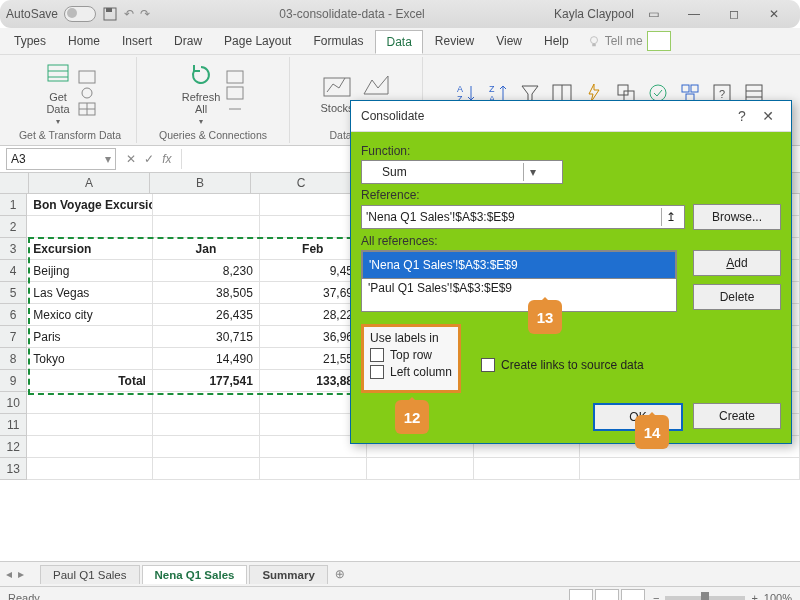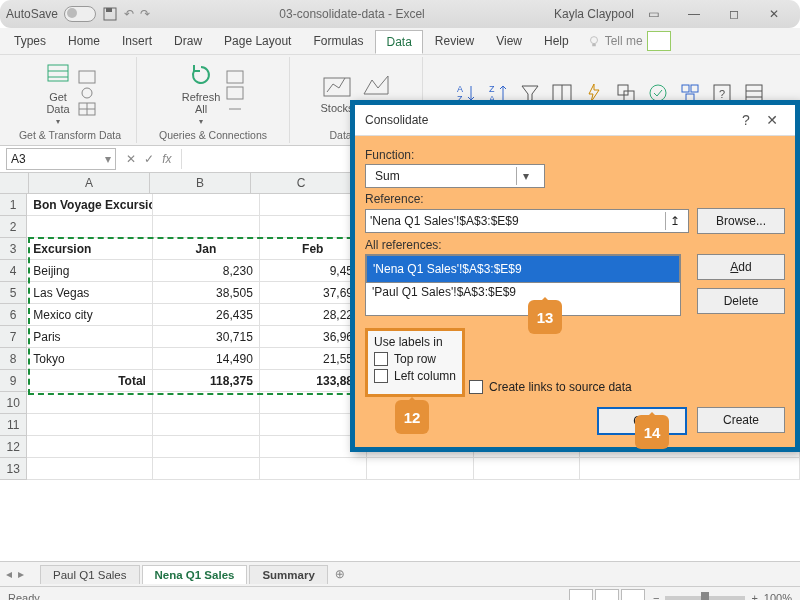--- a/index.html
+++ b/index.html
@@ -47,27 +47,27 @@
 .stab.bold{font-weight:700;}
 .plus{width:20px;text-align:center;color:#888;}
 .statusbar{height:22px;background:#f3f3f3;border-top:1px solid #ccc;display:flex;align-items:center;padding:0 8px;color:#666;font-size:11px;}
 .statusbar .spacer{flex:1;}
 .viewbtns{display:flex;gap:2px;margin-right:8px;}
 .viewbtn{width:22px;height:16px;border:1px solid #bbb;background:#fff;}
 .zoom{display:flex;align-items:center;gap:6px;}
 .slider{width:80px;height:4px;background:#ccc;position:relative;}
 .slider:before{content:"";position:absolute;width:8px;height:12px;background:#888;left:36px;top:-4px;}
 
-.dialog{position:absolute;left:350px;top:100px;width:440px;background:#fdba74;border:5px solid #0369a1;box-shadow:3px 3px 10px rgba(0,0,0,.3);z-index:50;}
+.dialog{position:absolute;left:350px;top:100px;width:440px;background:#84cc16;border:1px solid #0369a1;box-shadow:3px 3px 10px rgba(0,0,0,.3);z-index:50;}
 .dlg-title{height:30px;background:#fff;display:flex;align-items:center;padding:0 10px;border-bottom:1px solid #ddd;}
 .dlg-title .t{flex:1;color:#333;}
 .dlg-title .q,.dlg-title .x{width:26px;text-align:center;color:#555;font-size:14px;}
 .dlg-body{padding:8px 10px 12px 10px;}
 .dlg-body label{display:block;color:#333;margin:4px 0 2px 0;}
-.sel{height:22px;border:1px solid #888;background:#fff;display:flex;align-items:center;padding:0 9px;justify-content:space-between;}
+.sel{height:22px;border:1px solid #888;background:#fff;display:flex;align-items:center;padding:0 20px;justify-content:space-between;}
 .sel .arrow{width:18px;height:18px;border-left:1px solid #aaa;display:flex;align-items:center;justify-content:center;color:#555;}
 .refrow{display:flex;gap:8px;align-items:center;}
 .refinput{flex:1;height:22px;border:1px solid #888;background:#fff;display:flex;align-items:center;padding:0 4px;}
 .refinput .pick{width:18px;height:18px;border-left:1px solid #aaa;display:flex;align-items:center;justify-content:center;}
 .btn{height:24px;min-width:70px;border:1px solid #888;background:#efefef;display:flex;align-items:center;justify-content:center;padding:0 8px;}
 .btn.primary{border:2px solid #0a64c2;}
 .listbox{height:60px;border:1px solid #888;background:#fff;overflow:hidden;}
 .listbox .item{padding:2px 6px;}
 .listbox .item.sel{background:#1f6fd0;color:#fff;}
 .labelsbox{border:3px solid #e08a2a;padding:4px 6px 8px 6px;display:inline-block;background:#f7f7f7;margin-top:6px;}
@@ -340,21 +340,21 @@
           <div class="cell left" style="width: 120px;">Tokyo</div>
           <div class="cell" style="width: 100px;">14,490</div>
           <div class="cell" style="width: 100px;">21,550</div>
           <div class="cell" style="width: 100px;">16,005</div>
           <div class="cell" style="width: 100px;">52,045</div>
           <div class="cell" style="width: 220px;"></div>
         </div>
         <div class="row">
           <div class="rh">9</div>
           <div class="cell bold" style="width: 120px; justify-content: flex-end;">Total</div>
-          <div class="cell bold" style="width: 100px;">118,375</div>
+          <div class="cell bold" style="width: 100px;">177,541</div>
           <div class="cell bold" style="width: 100px;">133,885</div>
           <div class="cell bold" style="width: 100px;">113,585</div>
           <div class="cell bold" style="width: 100px;">365,845</div>
           <div class="cell bold" style="width: 220px;"></div>
         </div>
         <div class="row">
           <div class="rh">10</div>
           <div class="cell left" style="width: 120px;"></div>
           <div class="cell" style="width: 100px;"></div>
           <div class="cell" style="width: 100px;"></div>
@@ -446,21 +446,21 @@
           <div class="listbox">
             <div class="item sel">'Nena Q1 Sales'!$A$3:$E$9</div>
             <div class="item">'Paul Q1 Sales'!$A$3:$E$9</div>
           </div>
         </div>
         <div class="side-btns">
           <div class="btn"><u>A</u>dd</div>
           <div class="btn">Delete</div>
         </div>
       </div>
-      <div style="display:flex;align-items:flex-end;gap:4px;margin-top:6px">
+      <div style="display:flex;align-items:center;gap:20px;margin-top:6px">
         <div class="labelsbox">
           <div>Use labels in</div>
           <div class="chk">
               <span class="box"></span>
               <span>Top row</span>
             </div>
           <div class="chk">
               <span class="box"></span>
               <span>Left column</span>
             </div>

